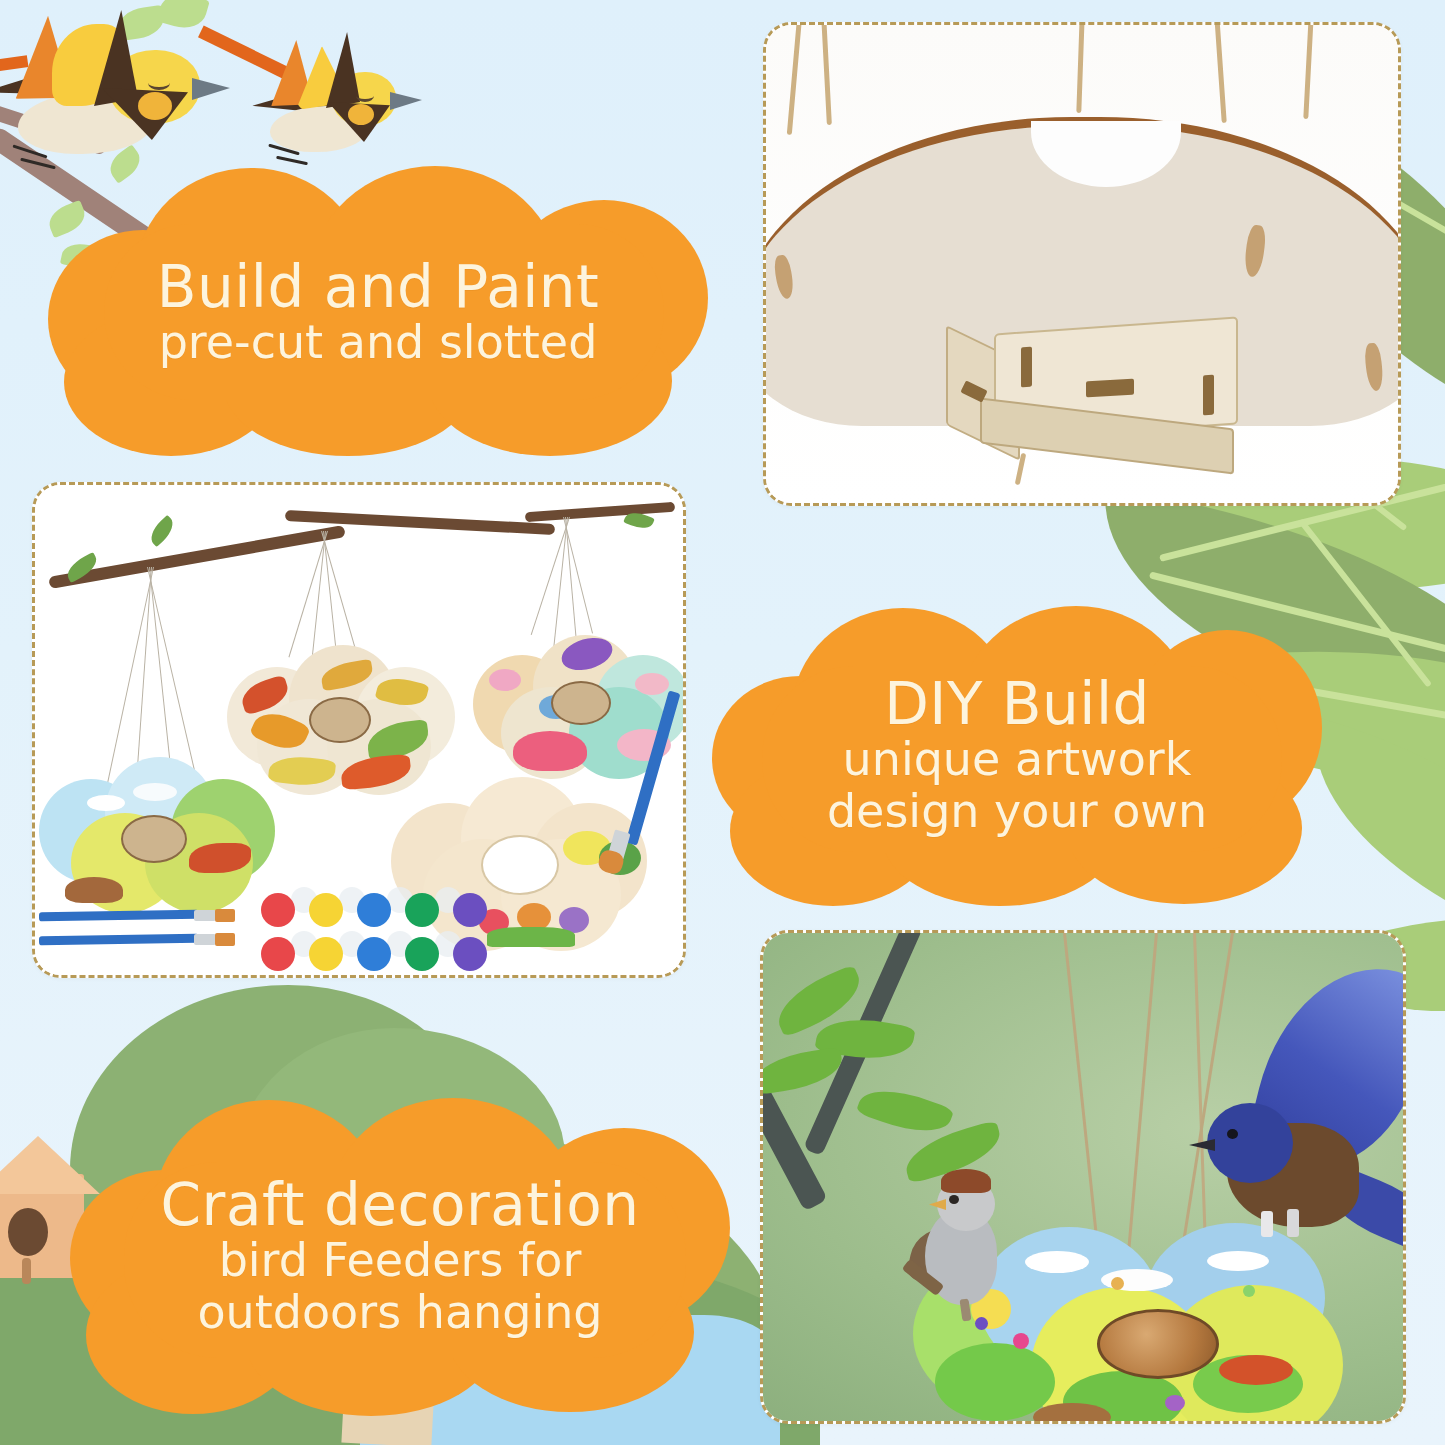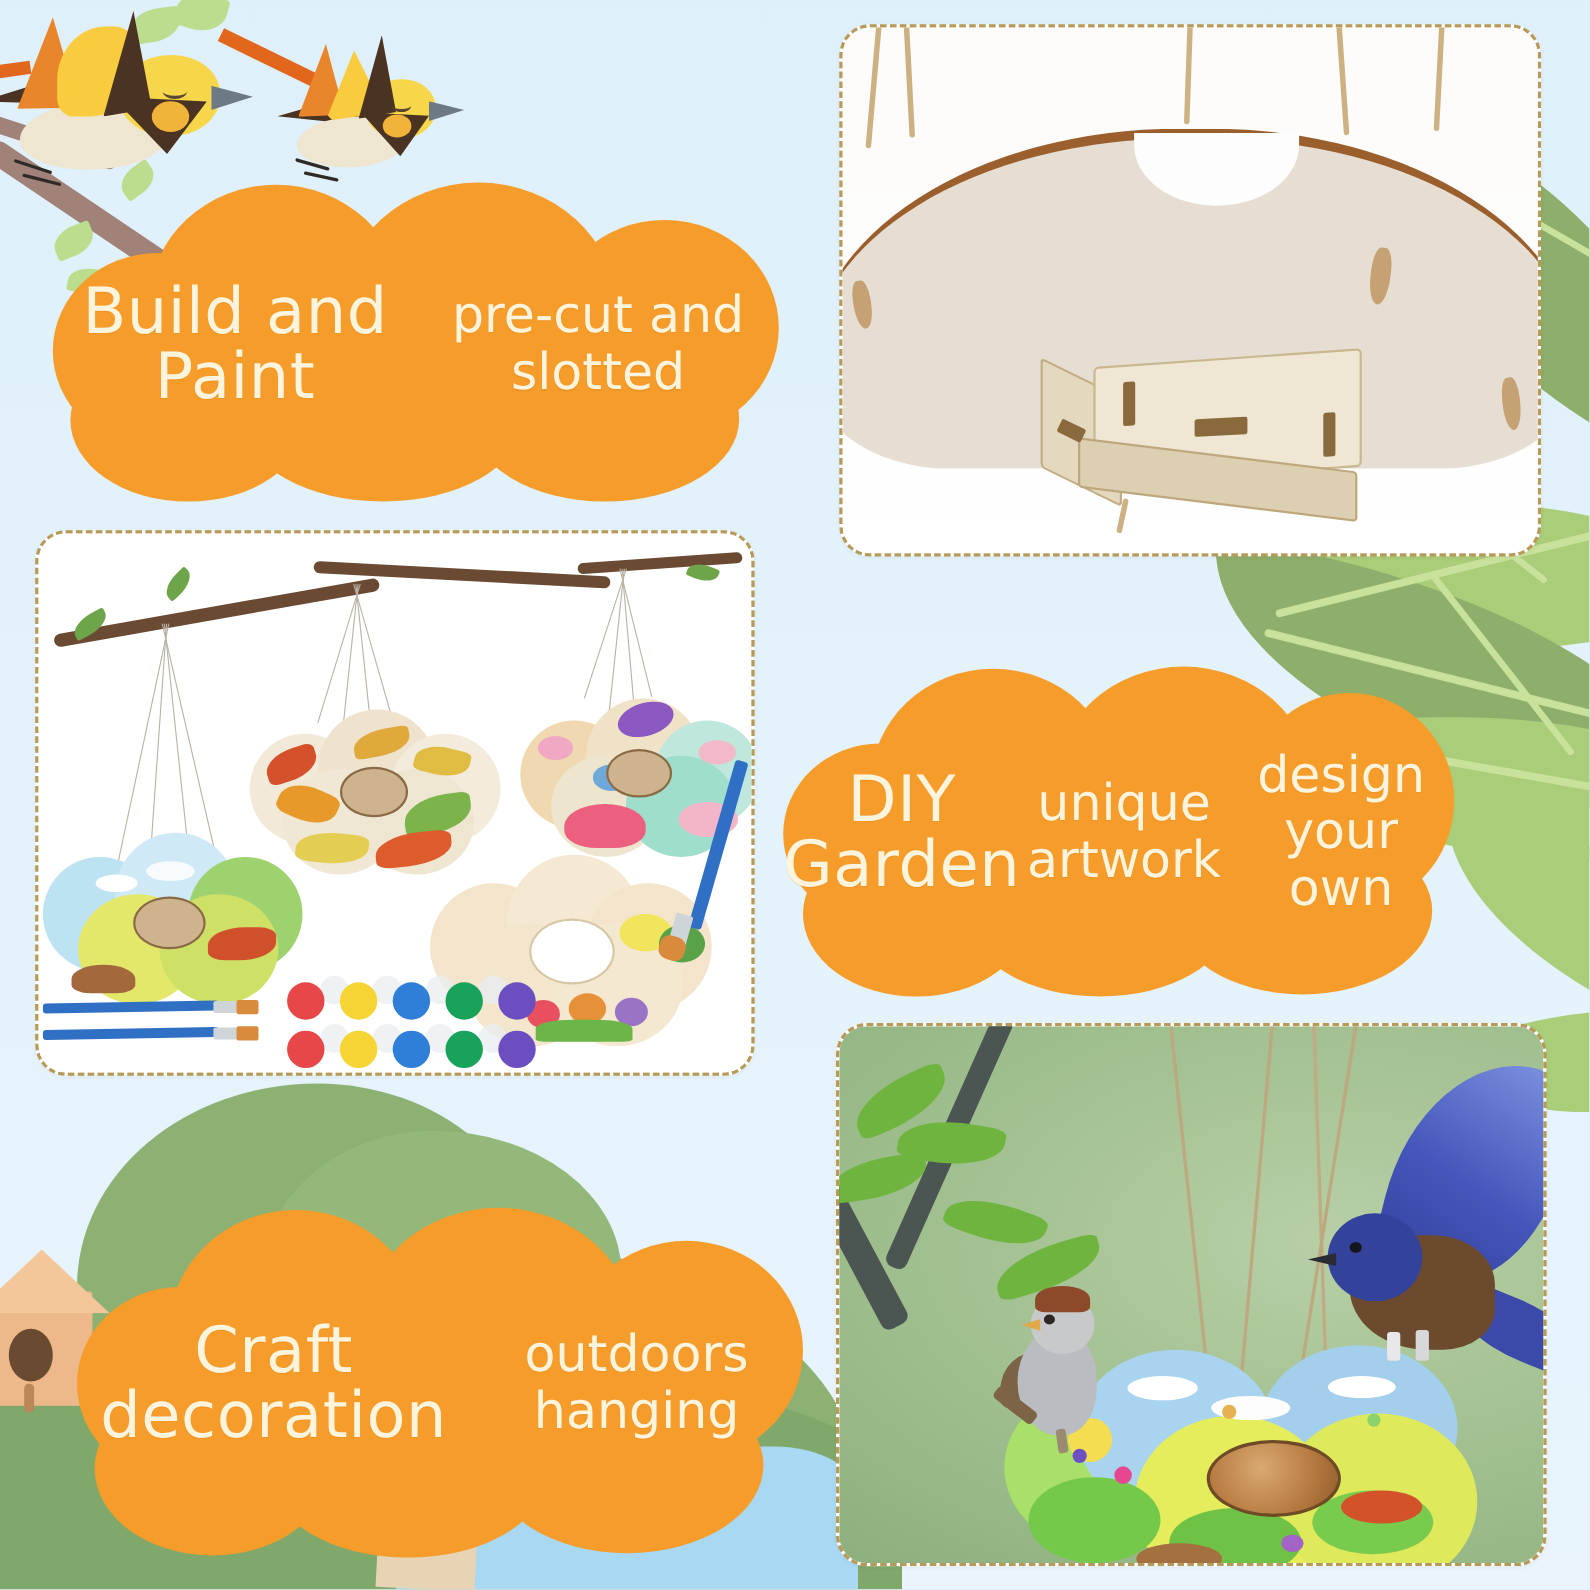--- a/index.html
+++ b/index.html
@@ -137,21 +137,21 @@
   .spar-wing{position:absolute;background:#7c6247;border-radius:60% 20% 60% 20%;}
   .blue-body{position:absolute;background:#6c4a2d;border-radius:52% 48% 40% 60%;}
   .blue-head{position:absolute;background:#33429b;border-radius:50%;}
   .blue-wing{position:absolute;background:#4a5fc4;border-radius:70% 30% 60% 20%;}
   .blue-tail{position:absolute;background:#3b4aa8;border-radius:20% 60% 20% 60%;}
 
   
   .cloud{position:absolute;}
   .cloud .lobe{position:absolute;background:#f69c2a;border-radius:50%;}
   .cloud .txt{
-    position:absolute;inset:0;display:flex;flex-direction:row;
+    position:absolute;inset:0;display:flex;flex-direction:column;
     align-items:center;justify-content:center;
     color:#fdf4dd;text-align:center;z-index:4;
     font-family:"DejaVu Sans", sans-serif;
     text-shadow:0 1px 0 rgba(214,128,22,.25);
   }
   .hl{font-size:58px;line-height:1.02;letter-spacing:.5px;}
   .sub{font-size:46px;line-height:1.12;}
 
   #cloud-build{left:48px;top:166px;width:660px;height:290px;}
   #cloud-diy{left:712px;top:606px;width:610px;height:300px;}
@@ -469,34 +469,35 @@
   <div class="cloud" id="cloud-diy">
     <div class="lobe" style="left:0px;top:70px;width:176px;height:164px;"></div>
     <div class="lobe" style="left:80px;top:2px;width:222px;height:208px;"></div>
     <div class="lobe" style="left:246px;top:0px;width:236px;height:218px;"></div>
     <div class="lobe" style="left:420px;top:24px;width:190px;height:196px;"></div>
     <div class="lobe" style="left:18px;top:150px;width:206px;height:150px;"></div>
     <div class="lobe" style="left:170px;top:160px;width:236px;height:140px;"></div>
     <div class="lobe" style="left:354px;top:146px;width:236px;height:152px;"></div>
     <div class="lobe" style="left:50px;top:60px;width:520px;height:186px;border-radius:92px;"></div>
     <div class="txt">
-      <div class="hl">DIY Garden</div>
+      <div class="hl">DIY Build</div>
       <div class="sub">unique artwork</div>
       <div class="sub">design your own</div>
     </div>
   </div>
 
   <div class="cloud" id="cloud-garden">
     <div class="lobe" style="left:0px;top:72px;width:188px;height:176px;"></div>
     <div class="lobe" style="left:84px;top:2px;width:230px;height:216px;"></div>
     <div class="lobe" style="left:258px;top:0px;width:250px;height:226px;"></div>
     <div class="lobe" style="left:448px;top:30px;width:212px;height:200px;"></div>
     <div class="lobe" style="left:16px;top:158px;width:214px;height:158px;"></div>
     <div class="lobe" style="left:176px;top:170px;width:250px;height:148px;"></div>
     <div class="lobe" style="left:376px;top:154px;width:248px;height:160px;"></div>
     <div class="lobe" style="left:54px;top:64px;width:562px;height:196px;border-radius:94px;"></div>
     <div class="txt">
       <div class="hl">Craft decoration</div>
+      <div class="sub">bird Feeders for</div>
       <div class="sub">outdoors hanging</div>
     </div>
   </div>
 
 </div>
 
 </body></html>

